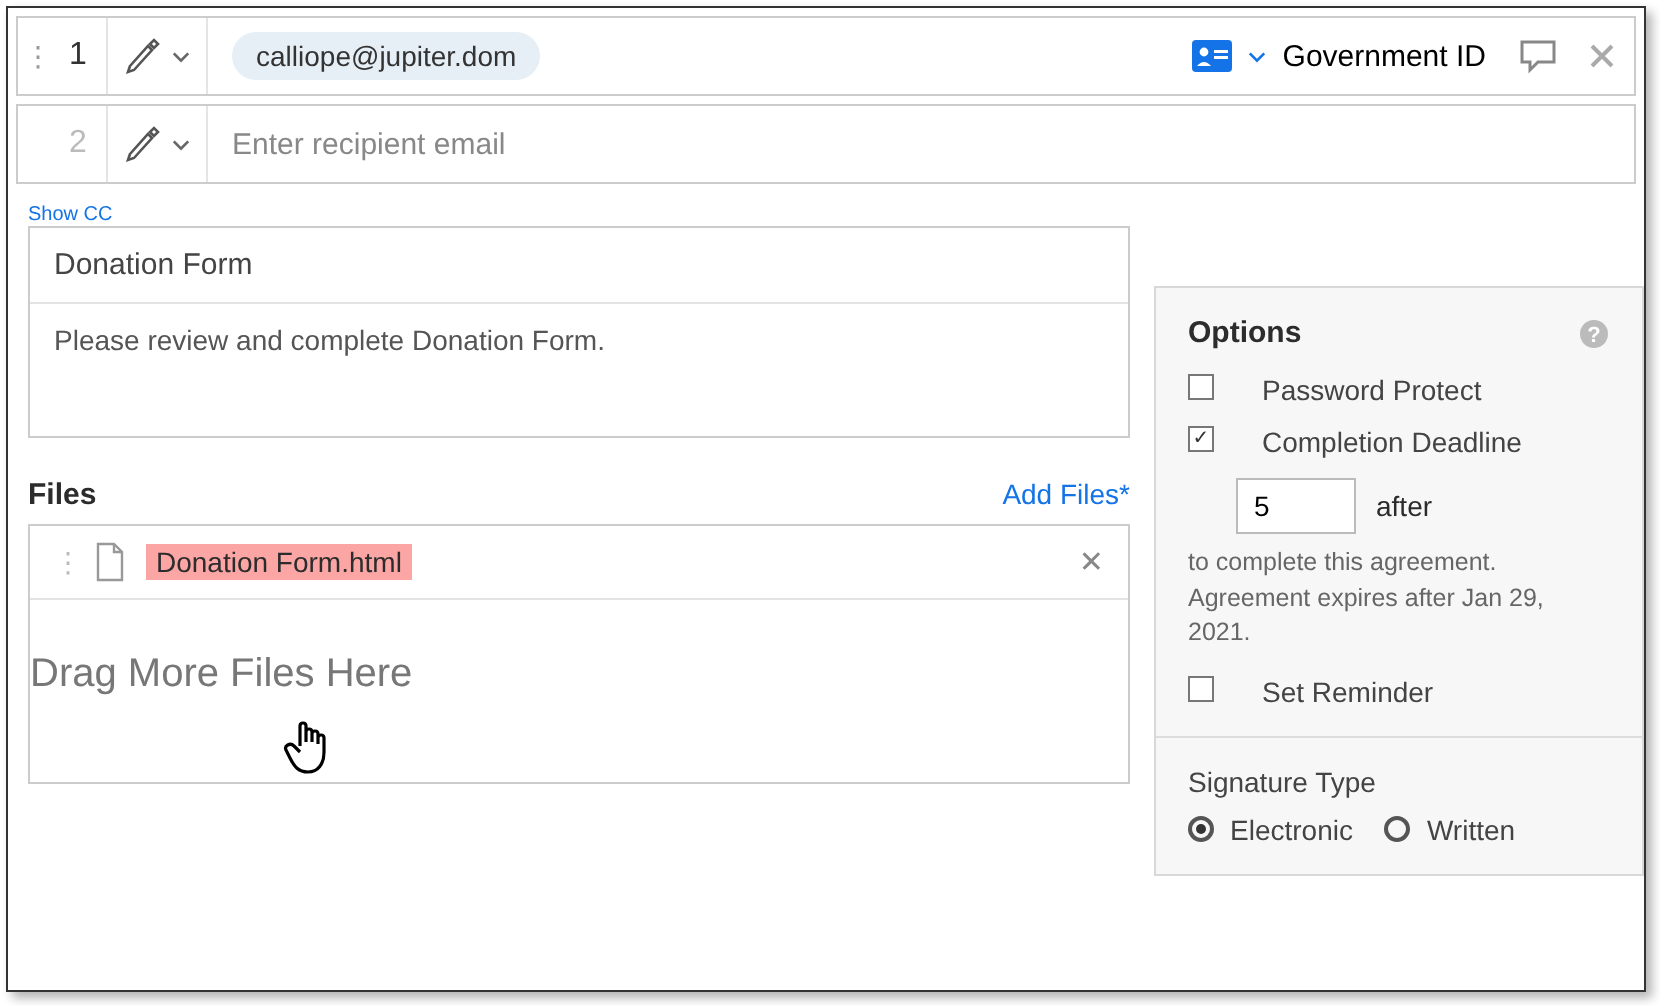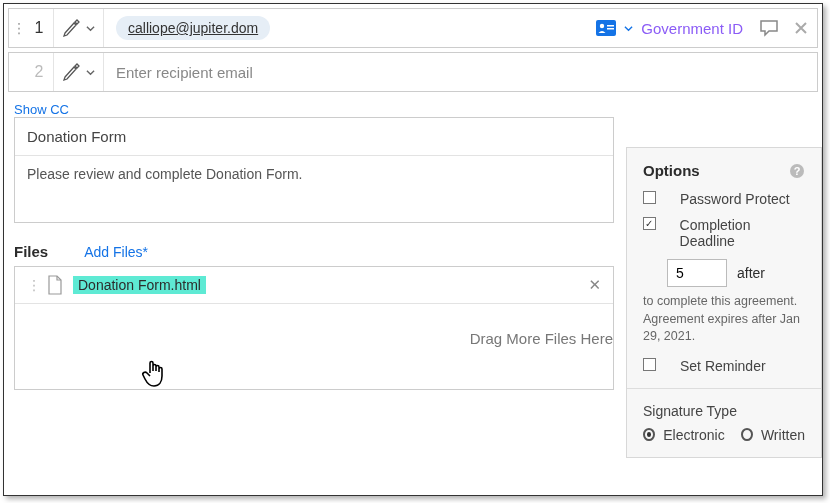--- a/index.html
+++ b/index.html
@@ -4,39 +4,39 @@
 <style>
 * { box-sizing: border-box; margin: 0; padding: 0; }
 body { font-family: -apple-system, "Segoe UI", sans-serif; font-size: 14px; color: #2c2c2c; background: #fff; width: 830px; height: 503px; overflow: hidden; position: relative; }
 .shell { border: 1px solid #333; width: 820px; height: 493px; margin: 3px; background: #fff; position: relative; box-shadow: 3px 3px 5px rgba(0,0,0,.3); }
 .recipient-row { display: flex; align-items: center; border: 1px solid #ccc; margin: 4px 4px 0 4px; height: 40px; background: #fff; }
 .drag-dots { width: 16px; display: flex; justify-content: center; color: #999; font-size: 14px; padding-left: 4px; }
 .num-badge { width: 28px; text-align: center; font-size: 16px; color: #333; }
 .num-badge.dim { color: #bbb; }
 .pen-box { display: flex; align-items: center; padding: 0 8px; gap: 4px; border-left: 1px solid #e4e4e4; border-right: 1px solid #e4e4e4; height: 100%; }
 .email-area { flex: 1; padding: 0 12px; display: flex; align-items: center; }
-.email-pill { background: #e6eef6; padding: 4px 12px; border-radius: 12px; font-size: 14px; color: #333; text-decoration: underline; }
+.email-pill { background: #e6eef6; padding: 4px 12px; border-radius: 12px; font-size: 14px; color: #333; }
 .email-placeholder { color: #888; font-size: 15px; }
-.id-selector { display: flex; align-items: center; gap: 8px; padding: 0 10px; color: #8b5cf6; font-size: 15px; }
+.id-selector { display: flex; align-items: center; gap: 8px; padding: 0 10px; color: #000000; font-size: 15px; }
 .comment-ic, .close-x { width: 32px; display: flex; justify-content: center; align-items: center; color: #999; }
-.show-cc { color: #1473e6; font-size: 13px; margin: 10px 0 0 10px; cursor: pointer; }
+.show-cc { color: #1473e6; font-size: 10px; margin: 10px 0 0 10px; cursor: pointer; }
 .section-label { font-weight: 600; font-size: 15px; margin: 18px 0 6px 10px; }
 .columns { display: flex; }
 .left-col { flex: 1; padding: 0 12px 0 10px; }
-.right-col { width: 196px; }
+.right-col { width: 245px; }
 .msg-box { border: 1px solid #ccc; }
 .subj-row { border-bottom: 1px solid #e3e3e3; padding: 10px 12px; font-size: 15px; color: #444; }
 .body-row { padding: 10px 12px 40px 12px; font-size: 14px; color: #555; }
-.files-head { display: flex; justify-content: flex-start; align-items: baseline; margin: 20px 0 6px 0; gap: 36px; }
+.files-head { display: flex; justify-content: space-between; align-items: baseline; margin: 20px 0 6px 0; gap: 36px; }
 .add-files { color: #1473e6; font-size: 14px; cursor: pointer; }
 .files-box { border: 1px solid #ccc; }
 .file-row { display: flex; align-items: center; padding: 8px 12px; border-bottom: 1px solid #e3e3e3; position: relative; }
-.file-name { background: #5eead4; padding: 1px 5px; font-size: 14px; }
+.file-name { background: #fca5a5; padding: 1px 5px; font-size: 14px; }
 .file-x { margin-left: auto; color: #888; cursor: pointer; font-size: 15px; }
-.drop-zone { text-align: right; color: #777; font-size: 15px; padding: 26px 0 42px 0; }
+.drop-zone { text-align: left; color: #777; font-size: 20px; padding: 26px 0 42px 0; }
 .cursor-hand { position: absolute; left: 136px; top: 354px; pointer-events: none; }
 .options-panel { border: 1px solid #d8d8d8; background: #f7f7f7; padding: 14px 16px; margin-top: 2px; }
 .opt-title { display: flex; justify-content: space-between; align-items: center; font-weight: 600; font-size: 15px; margin-bottom: 12px; }
 .opt-row { display: flex; align-items: flex-start; gap: 24px; font-size: 14px; color: #444; margin: 10px 0; }
 .chk { width: 13px; height: 13px; border: 1px solid #777; display: inline-flex; justify-content: center; align-items: center; font-size: 10px; background: #fff; }
 .chk.checked::after { content: "✓"; color: #333; line-height: 1; }
 .days-row { display: flex; align-items: center; gap: 10px; margin: 6px 0 6px 24px; }
 .days-input { width: 60px; height: 28px; border: 1px solid #bbb; padding: 0 8px; font-size: 14px; background: #fff; }
 .opt-hint { font-size: 12.5px; color: #666; line-height: 1.4; margin: 4px 0 12px 0; }
 .divider { border-top: 1px solid #ddd; margin: 14px -16px; }

